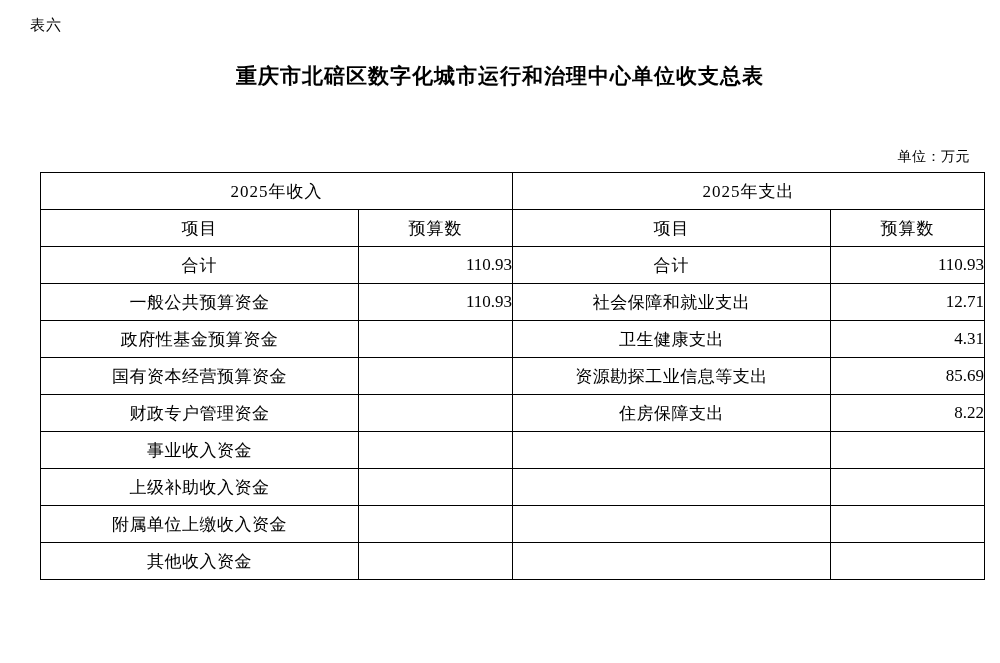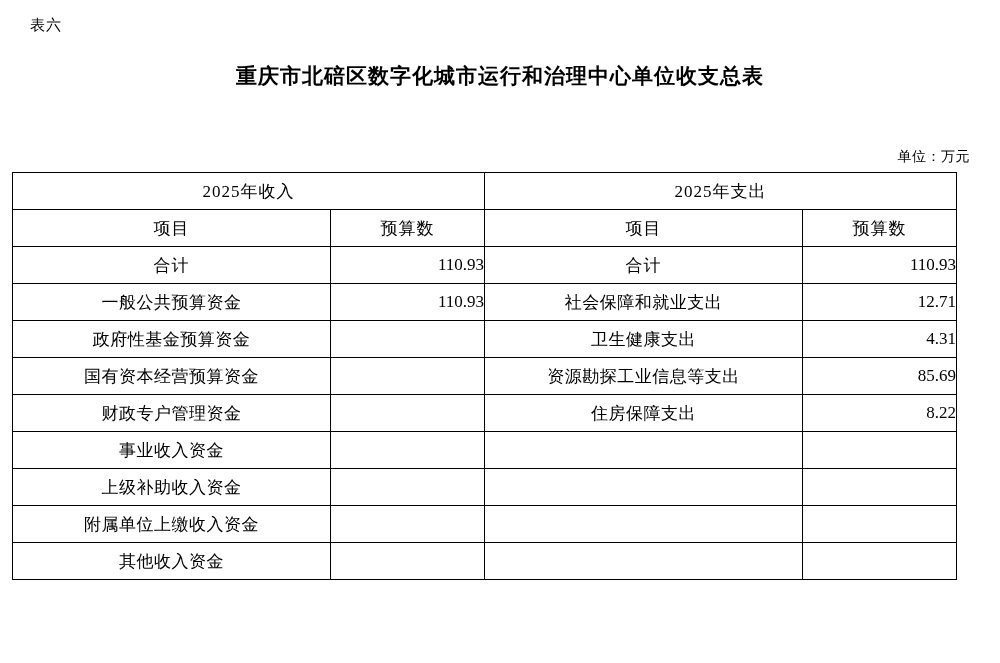--- a/index.html
+++ b/index.html
@@ -44,21 +44,21 @@
   }
   .unit-line {
     position: absolute;
     right: 30px;
     top: 148px;
     font-size: 14px;
     letter-spacing: 0.5px;
   }
   table.budget {
     position: absolute;
-    left: 12px;
+    left: 40px;
     top: 172px;
     width: 944px;
     border-collapse: collapse;
     table-layout: fixed;
     border-radius: 26px;
   }
   table.budget td {
     border: 1px solid #000000;
     padding: 0;
     font-size: 17px;

